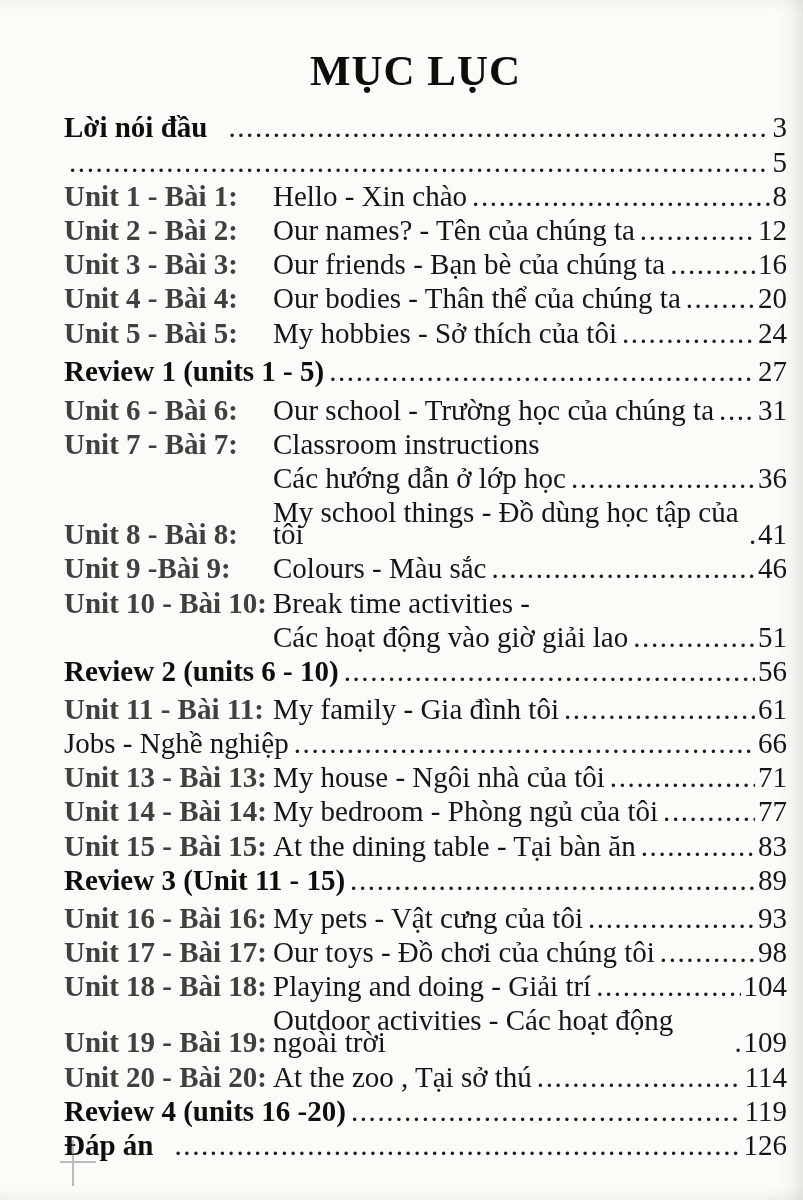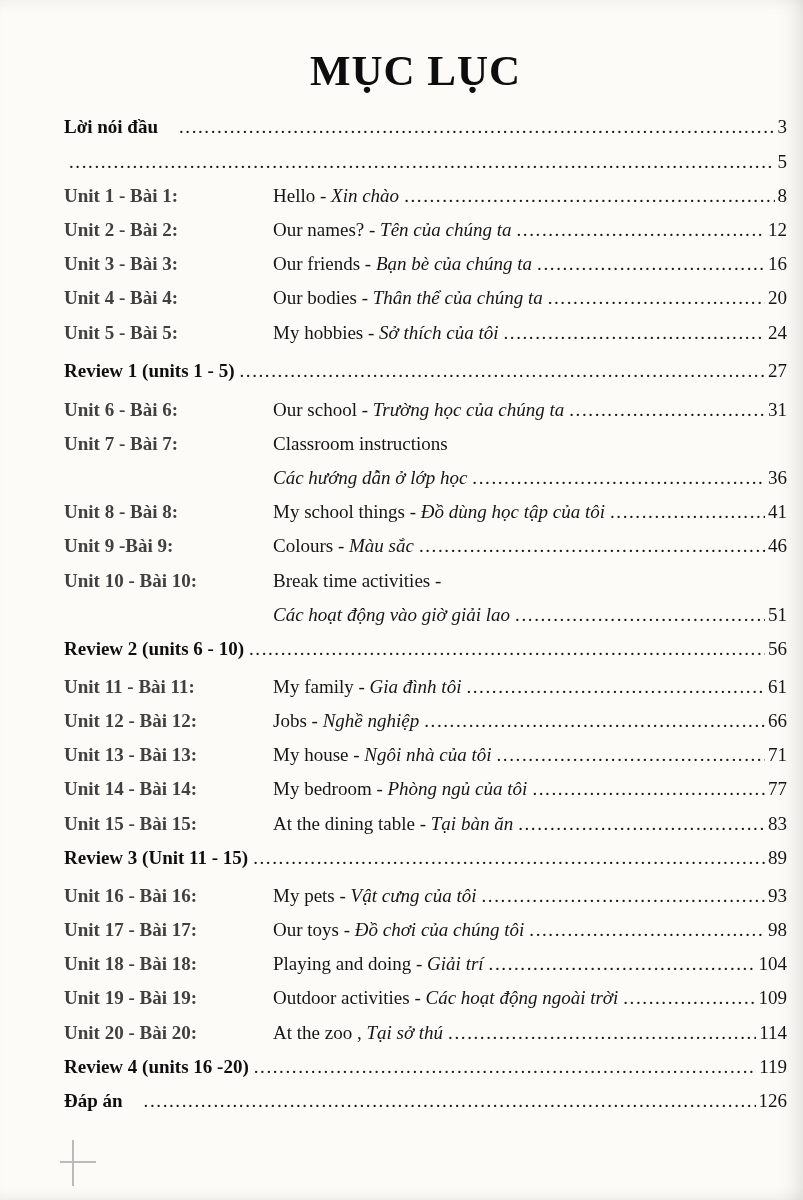--- a/index.html
+++ b/index.html
@@ -26,30 +26,30 @@
     line-height: 1.15;
     font-weight: bold;
     letter-spacing: 1px;
     color: #0d0d0d;
   }
   .toc { padding: 21px 16px 0 64px; }
   .row {
     display: flex;
     align-items: flex-end;
     margin-bottom: 12.2px;
-    font-size: 19px;
+    font-size: 29px;
     line-height: 22px;
   }
   .mt-sm { margin-top: 16px; }
   .mt-lg { margin-top: 17px; }
   .unit { flex: 0 0 209px; font-weight: bold; color: #404040; }
   .unit::before { content: "\200B"; }
   .text { flex: 0 1 auto; min-width: 0; }
   .lbl { font-weight: bold; color: #0e0e0e; }
-  .ttl-vi { font-style: italic; }
+  .ttl-vi { }
   .dots {
     flex: 1 1 0;
     min-width: 6px;
     overflow: hidden;
     white-space: nowrap;
     margin: 0 1px 0 5px;
     letter-spacing: 1.6px;
     color: #1b1b1b;
   }
   .dots::after {
@@ -187,21 +187,20 @@
     </div>
 
     <div class="row mt-sm">
       <span class="unit">Unit 11 - Bài 11:</span>
       <span class="text"><span>My family - </span><span class="ttl-vi">Gia đình tôi</span></span>
       <span class="dots"></span>
       <span class="pg">61</span>
     </div>
 
     <div class="row">
-      <span class="unit">Unit 12 - Bài 12:</span>
       <span class="text"><span>Jobs - </span><span class="ttl-vi">Nghề nghiệp</span></span>
       <span class="dots"></span>
       <span class="pg">66</span>
     </div>
 
     <div class="row">
       <span class="unit">Unit 13 - Bài 13:</span>
       <span class="text"><span>My house - </span><span class="ttl-vi">Ngôi nhà của tôi</span></span>
       <span class="dots"></span>
       <span class="pg">71</span>

